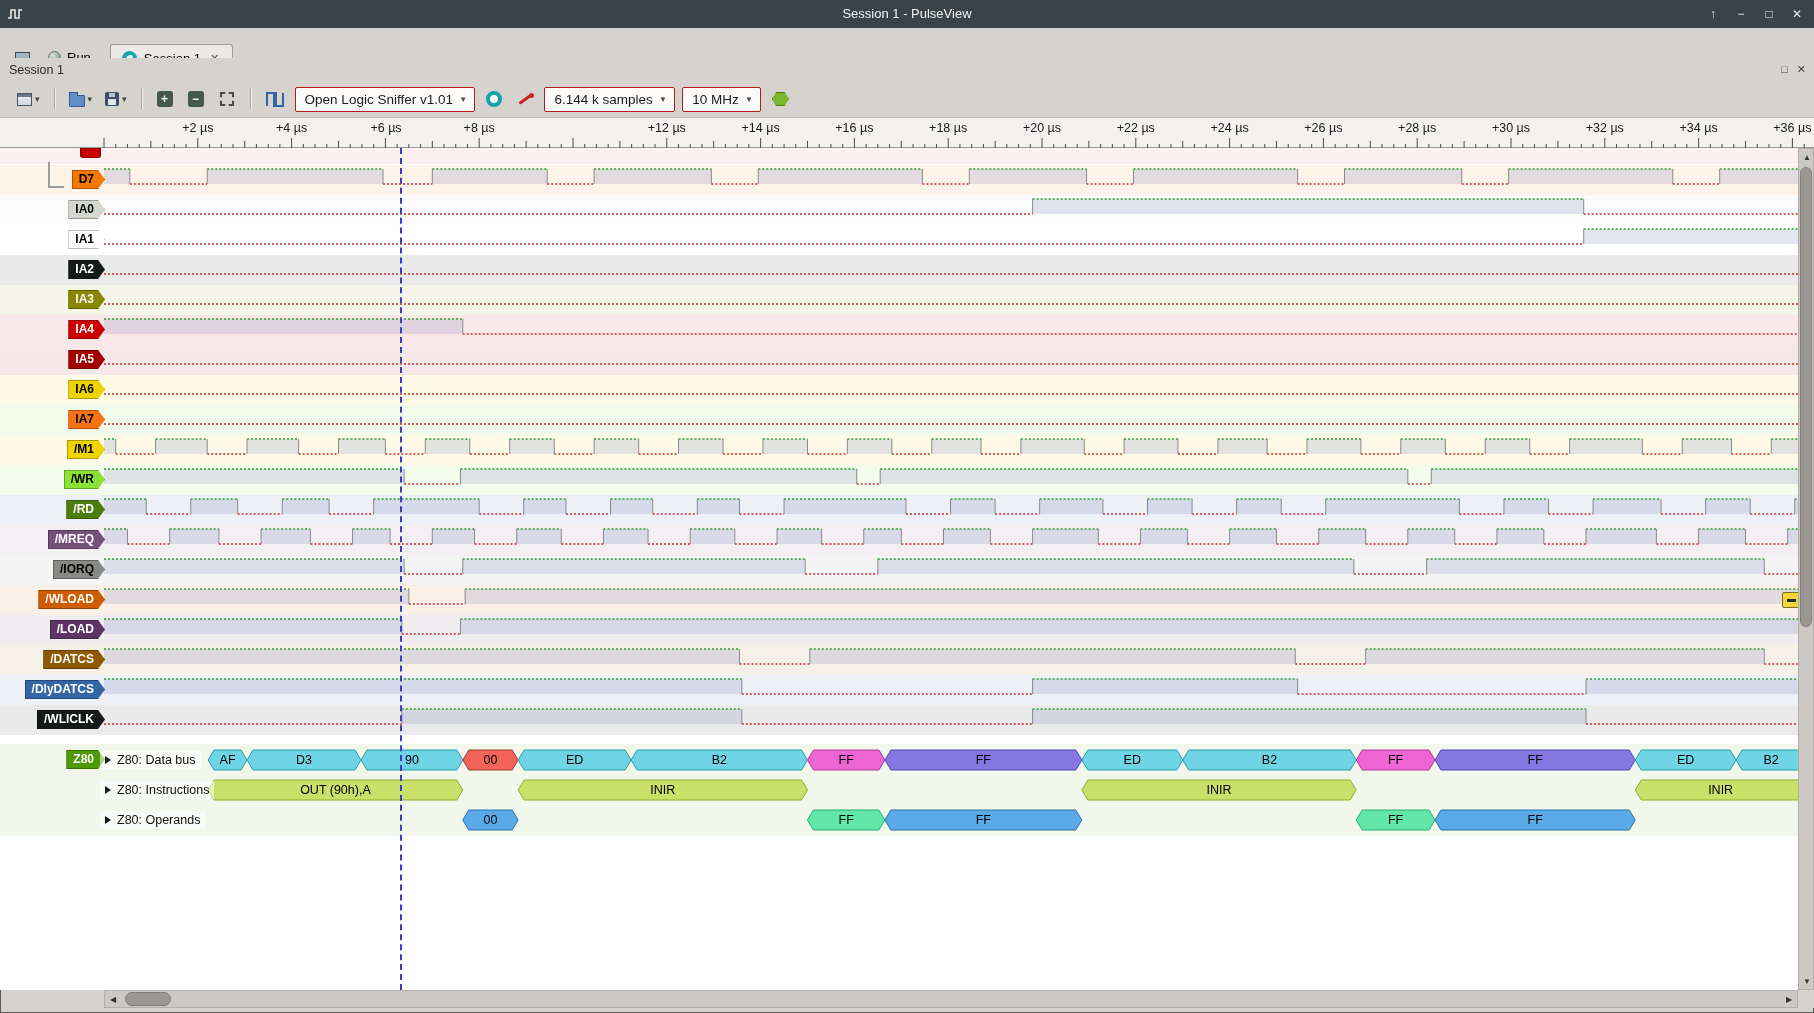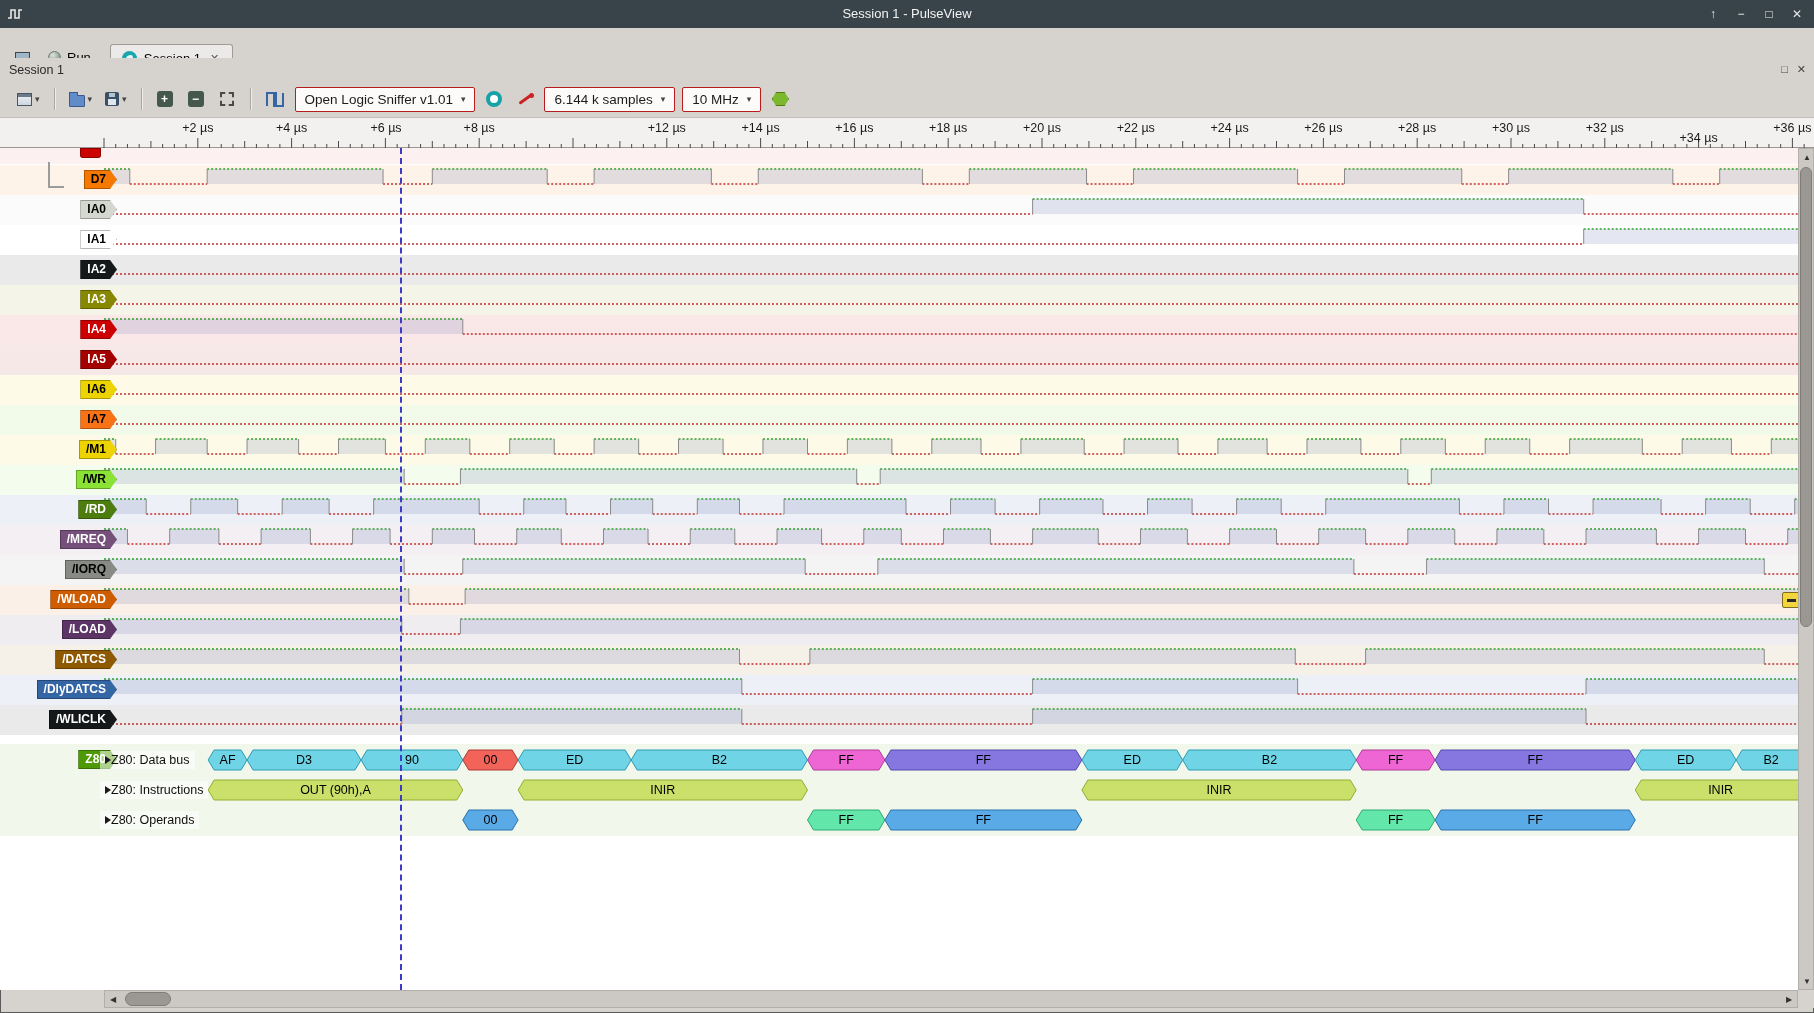--- a/index.html
+++ b/index.html
@@ -54,23 +54,23 @@
   .ic-led{width:13px;height:13px;border-radius:50%;background:radial-gradient(circle at 35% 30%,#dce4dc,#879787 75%);border:1px solid #6a7a6e}
   .ic-swirl{width:15px;height:15px;border-radius:50%;background:#18a6ac;position:relative}
   .ic-swirl::after{content:"";position:absolute;left:4px;top:4px;width:7px;height:7px;border-radius:50%;background:#e6f5f5;border-right:3px solid #18a6ac}
 
   
   .ruler{position:absolute;left:0;top:118px;width:1814px;height:30px;background:#f3f1ef;border-bottom:1px solid #9a9692}
   .rlab{position:absolute;top:3px;transform:translateX(-50%);font-size:12.5px;color:#1a1a1a;white-space:nowrap}
 
   
   .trace{position:absolute;left:0;top:148px;width:1798px;height:842px;background:#ffffff;overflow:hidden}
-  #tag-layer{position:absolute;left:16px;top:0;width:101px;height:100%}
+  #tag-layer{position:absolute;left:4px;top:0;width:101px;height:100%}
   .chtag{position:absolute;right:0;height:19px;line-height:19px;font-size:12px;font-weight:700;padding:0 11px 0 7px;white-space:nowrap;clip-path:polygon(0 0,calc(100% - 7px) 0,100% 50%,calc(100% - 7px) 100%,0 100%);box-shadow:inset 0 0 0 1px rgba(0,0,0,.28)}
-  .declabel{position:absolute;left:100px;height:18px;display:flex;align-items:center;gap:0;font-size:12.5px;color:#101010;background:rgba(255,255,255,.55);padding:0 5px;white-space:nowrap}
+  .declabel{position:absolute;left:100px;height:18px;display:flex;align-items:center;gap:6px;font-size:12.5px;color:#101010;background:rgba(255,255,255,.55);padding:0 5px;white-space:nowrap}
   .exparrow{width:0;height:0;border-left:6px solid #1a1a1a;border-top:4px solid transparent;border-bottom:4px solid transparent}
   #cursor{position:absolute;top:0;height:842px;width:0;border-left:2px dashed #3b3bc8}
   .groupbracket{position:absolute;left:48px;top:14px;width:16px;height:26px;border-left:2px solid #9c9c9c;border-bottom:2px solid #9c9c9c}
   .partialtag{position:absolute;left:80px;top:0;width:21px;height:10px;background:#cc0000;border-radius:0 0 3px 3px;box-shadow:inset 0 0 0 1px rgba(0,0,0,.3)}
   .edgeflag{position:absolute;left:1782px;top:444px;width:26px;height:16px;background:#f2d43c;border:1px solid #7d6d1c;border-radius:2px}
   .edgeflag::after{content:"";position:absolute;left:4px;top:6px;width:9px;height:3px;background:#2a2a2a}
 
   
   .hscroll{position:absolute;left:104px;top:990px;width:1694px;height:18px;background:#ccc8c4;border:1px solid #b2aeaa}
   .vscroll{position:absolute;left:1798px;top:148px;width:16px;height:842px;background:#ccc8c4;border:1px solid #b2aeaa}
@@ -333,21 +333,21 @@
         <span class="rlab" style="left: 760.6px;">+14 µs</span>
         <span class="rlab" style="left: 854.4px;">+16 µs</span>
         <span class="rlab" style="left: 948.2px;">+18 µs</span>
         <span class="rlab" style="left: 1042px;">+20 µs</span>
         <span class="rlab" style="left: 1135.8px;">+22 µs</span>
         <span class="rlab" style="left: 1229.6px;">+24 µs</span>
         <span class="rlab" style="left: 1323.4px;">+26 µs</span>
         <span class="rlab" style="left: 1417.2px;">+28 µs</span>
         <span class="rlab" style="left: 1511px;">+30 µs</span>
         <span class="rlab" style="left: 1604.8px;">+32 µs</span>
-        <span class="rlab" style="left: 1698.6px; margin-top: 10px;">+34 µs</span>
+        <span class="rlab" style="left: 1698.6px;">+34 µs</span>
         <span class="rlab" style="left: 1792.4px;">+36 µs</span>
       </div>
   </div>
 
   <div class="trace" id="trace">
     <svg id="wave-svg" width="1798" height="842" style="position:absolute;left:0;top:0">
         <rect x="0" y="0" width="1798" height="16" fill="rgba(204,0,0,0.06)"></rect>
         <g>
           <rect x="0" y="17" width="1798" height="30" fill="rgba(245,121,0,0.09)"></rect>
           <rect x="104" y="21" width="25.795000000000016" height="15" fill="rgba(120,130,190,0.20)"></rect>

